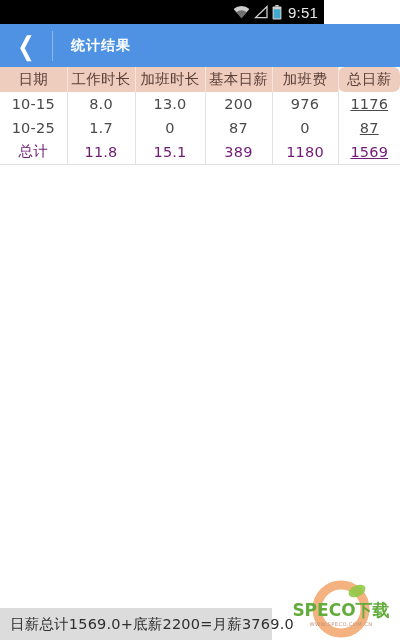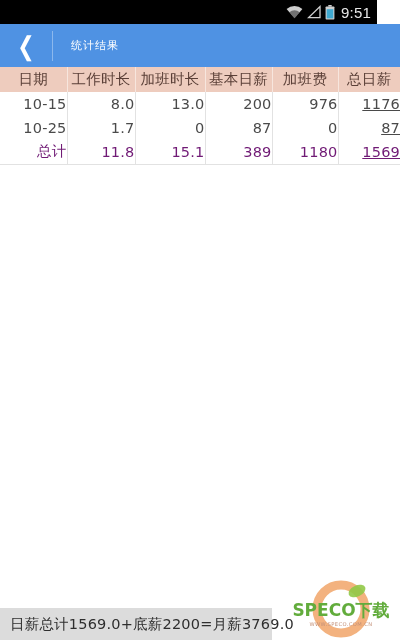--- a/index.html
+++ b/index.html
@@ -6,21 +6,21 @@
   html, body {
     width:400px; height:640px;
     background:#ffffff;
     font-family:"Liberation Sans","DejaVu Sans",sans-serif;
     overflow:hidden;
   }
   #app { position:relative; width:400px; height:640px; background:#fff; }
 
   
   .statusbar{
-    position:absolute; top:0; left:0; width:377px; height:24px;
+    position:absolute; top:0; left:0; width:324px; height:24px;
     background:#000; display:flex; align-items:center;
     justify-content:flex-end; padding-right:6px;
   }
   .status-icons{ display:flex; align-items:center; gap:4px; }
   .st-ico{ display:block; }
   .status-time{
     color:#e8e8e8; font-size:15px; letter-spacing:.2px;
     margin-left:6px; font-family:"Liberation Sans",sans-serif;
   }
 
@@ -35,22 +35,22 @@
   }
   .back-chevron{
     color:#ffffff; font-size:26px; line-height:1;
     font-family:"DejaVu Sans",sans-serif; font-weight:300;
     transform:scaleX(.8);
   }
   .appbar-sep{
     width:1px; height:30px; background:rgba(255,255,255,.35);
   }
   .appbar-title{
-    color:#ffffff; font-size:11px; margin-left:18px;
-    letter-spacing:1px; font-family:"DejaVu Sans",sans-serif;
+    color:#ffffff; font-size:14px; margin-left:18px;
+    letter-spacing:1px; font-family:"DejaVu Sans",sans-serif;font-weight:bold;
   }
 
   
   .table-wrap{
     position:absolute; top:67px; left:0; width:400px;
   }
   table.stat{
     width:400px; border-collapse:collapse; table-layout:fixed;
   }
   table.stat col.c0{ width:67px; }
@@ -65,25 +65,25 @@
     color:#5b4038;
     font-size:14.5px;
     font-weight:normal;
     height:25px;
     text-align:center;
     border-right:1px solid #f7e6de;
     font-family:"DejaVu Sans",sans-serif;
     letter-spacing:.3px;
     margin-left:37px;
   }
-  table.stat th:last-child{ border-right:none; }
+  table.stat th:last-child{ border-right:none;border-radius:7px; }
 
   table.stat td{
     height:24px;
-    text-align:right;
+    text-align:center;
     font-size:14.5px;
     color:#4a4a4a;
     border-right:1px solid #e2e2e2;
     background:#ffffff;
     font-family:"DejaVu Sans",sans-serif;
     letter-spacing:.2px;
   }
   table.stat td:last-child{ border-right:none;text-decoration:underline; }
   table.stat tr.total td{ color:#701a75; }
   table.stat tbody tr:last-child td{ border-bottom:1px solid #e2e2e2; }

